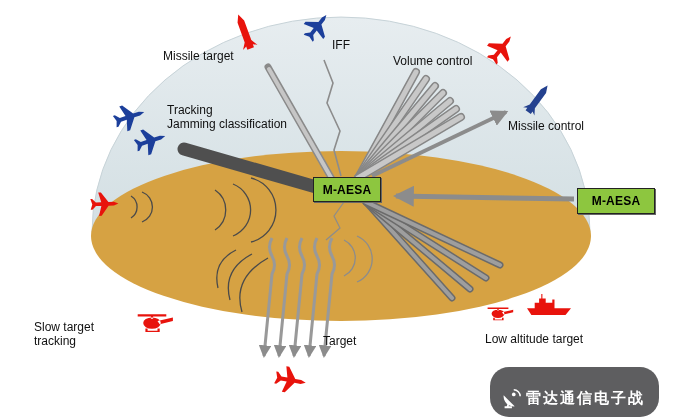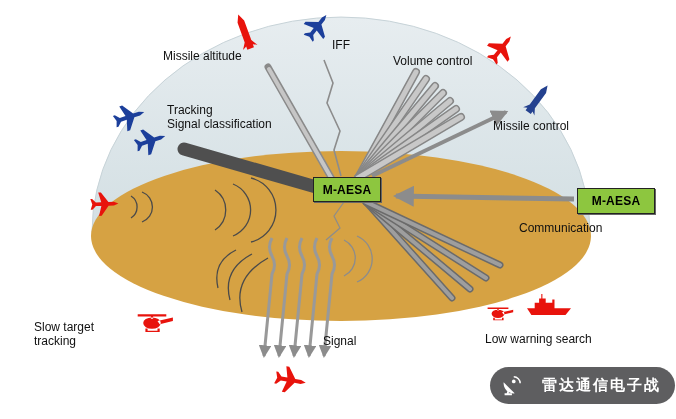--- a/index.html
+++ b/index.html
@@ -12,21 +12,21 @@
     position:absolute;font-size:12px;line-height:14px;color:#101010;
     white-space:nowrap;
   }
   .aesa{
     position:absolute;display:flex;align-items:center;justify-content:center;
     background:#8dc63f;border:1px solid #222;box-shadow:1px 1px 0 #666;
     color:#000;font-weight:700;font-size:12px;letter-spacing:.2px;
   }
   .watermark{
     position:absolute;left:490px;top:367px;height:37px;
-    padding:0 14px 0 10px;display:flex;align-items:center;gap:20px;
+    padding:13px 14px 0 10px;display:flex;align-items:center;gap:4px;
     background:rgba(80,80,82,.92);border-radius:19px;
   }
   .watermark .txt{
     color:#fff;font-weight:700;font-size:15px;letter-spacing:2px;
     font-family:"Liberation Sans",sans-serif;
   }
 </style>
 </head>
 <body>
 
@@ -136,39 +136,38 @@
     <use href="#jet" transform="translate(104,204) rotate(88) scale(0.9)" fill="#e8130c"></use>
     <use href="#jet" transform="translate(290,380) rotate(100)" fill="#e8130c"></use>
     <use href="#heli" transform="translate(152,322) scale(1.1)" fill="#e8130c"></use>
     <use href="#heli" transform="translate(498,313) scale(0.8)" fill="#e8130c"></use>
     <use href="#ship" transform="translate(549,305) scale(1.1)" fill="#e8130c"></use>
   </svg>
 
   <div class="aesa" style="left:313px;top:177px;width:66px;height:23px">M-AESA</div>
   <div class="aesa" style="left:577px;top:188px;width:76px;height:24px">M-AESA</div>
 
-  <div class="lbl" style="left:163px;top:49px">Missile altitude</div>
+  <div class="lbl" style="left:163px;top:49px">Missile target</div>
   <div class="lbl" style="left:332px;top:38px">IFF</div>
   <div class="lbl" style="left:393px;top:54px">Volume control</div>
-  <div class="lbl" style="left:493px;top:119px">Missile control</div>
+  <div class="lbl" style="left:508px;top:119px">Missile control</div>
 
   <div class="lbl" style="left:167px;top:103px">
     <div>Tracking</div>
-    <div>Signal classification</div>
+    <div>Jamming classification</div>
   </div>
 
-  <div class="lbl" style="left:519px;top:221px">Communication</div>
 
   <div class="lbl" style="left:34px;top:320px">
     <div>Slow target</div>
     <div>tracking</div>
   </div>
 
-  <div class="lbl" style="left:323px;top:334px">Signal</div>
-  <div class="lbl" style="left:485px;top:332px">Low warning search</div>
+  <div class="lbl" style="left:323px;top:334px">Target</div>
+  <div class="lbl" style="left:485px;top:332px">Low altitude target</div>
 
   <div class="watermark">
     <svg width="22" height="22" viewBox="0 0 24 24">
       <path d="M4,8 a11,11 0 0 0 12,12 Z" fill="#ffffff"></path>
       <circle cx="15" cy="7" r="2" fill="#ffffff"></circle>
       <path d="M10,15 L8,21 M5,21 L13,21" stroke="#ffffff" stroke-width="2" fill="none"></path>
       <path d="M15,2 a7,7 0 0 1 7,7" stroke="#ffffff" stroke-width="1.6" fill="none"></path>
     </svg>
     <span class="txt">雷达通信电子战</span>
   </div>

